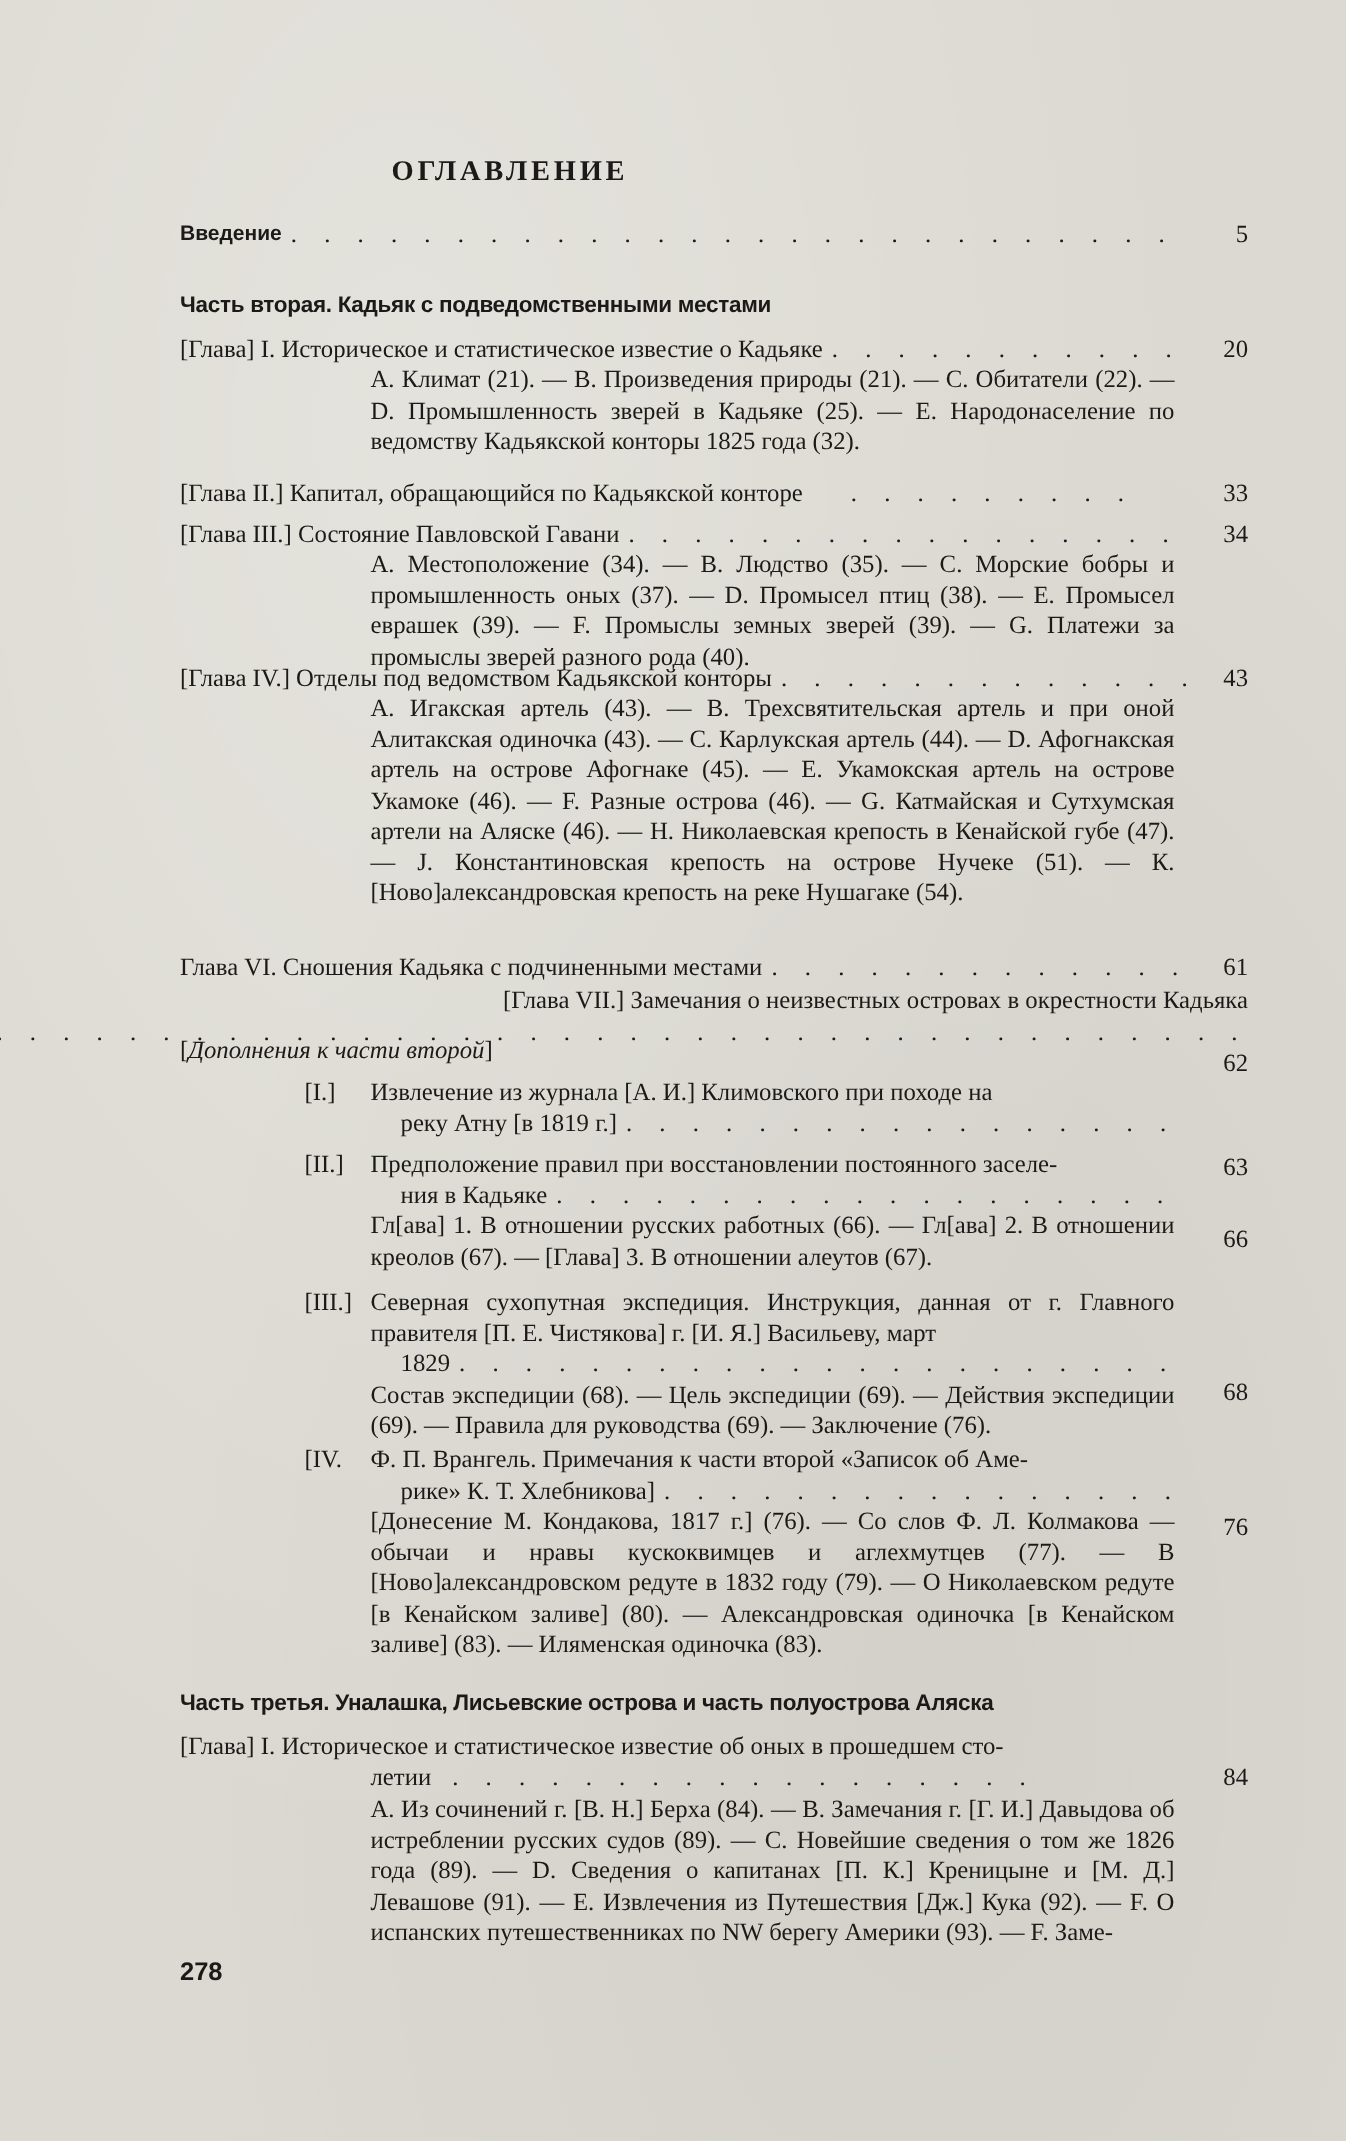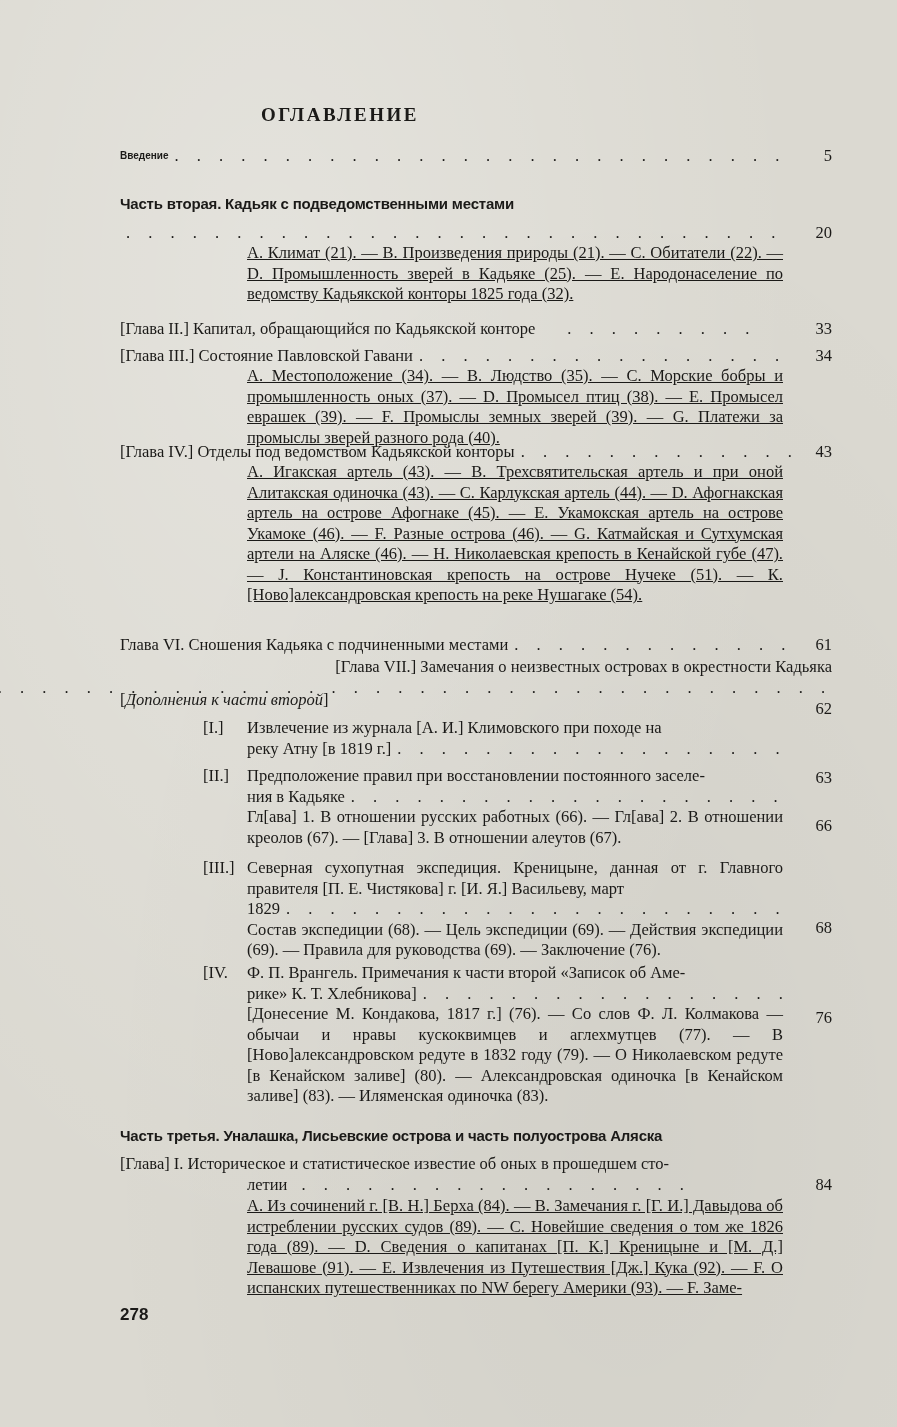--- a/index.html
+++ b/index.html
@@ -28,45 +28,44 @@
       font-size: 16.5px; line-height: 21px;
       display: flex; align-items: flex-end;
     }
     .row .txt { white-space: nowrap; }
     .row .dots {
       flex: 1; overflow: hidden; white-space: nowrap;
       letter-spacing: 7px; padding-left: 6px; box-sizing: border-box;
     }
     .row .dots::after { content: ". . . . . . . . . . . . . . . . . . . . . . . . . . . . . . . . . . . . . . . . . . . . . . . . . . . . . . . . . . . . . . ."; }
     .row .pg { width: 40px; text-align: right; white-space: nowrap; }
-    .bold { font-weight: bold; font-family: "Liberation Sans", "DejaVu Sans", sans-serif; font-size: 10px; }
+    .bold { font-weight: bold; font-family: "Liberation Sans", "DejaVu Sans", sans-serif; font-size: 14px; }
     .part {
       position: absolute; left: 120px; width: 712px;
       font-weight: bold; font-size: 15px;
       font-family: "Liberation Sans", "DejaVu Sans", sans-serif;
       letter-spacing: -0.2px;
     }
     .sub {
       position: absolute; left: 247px; width: 536px;
       font-size: 16.5px; line-height: 20.5px;
       text-align: justify;
-      text-decoration: underline;
     }
     .appendix-head {
       position: absolute; left: 120px; font-size: 16.5px; font-style: italic;
     }
     .appendix-head .br { font-style: normal; }
     .app {
       position: absolute; left: 203px; width: 629px;
       font-size: 16.5px; line-height: 20.5px;
     }
     .app .num { position: absolute; left: 0; top: 0; }
     .app .body { position: absolute; left: 44px; width: 536px; text-align: justify; }
     .app .pg { position: absolute; right: 0; width: 40px; text-align: right; margin-top: 30px; }
-    .dotline { display: flex; }
+    .dotline { display: flex; margin-left: 20px; }
     .dotline .t { white-space: nowrap; }
     .dotline .d { flex: 1; overflow: hidden; white-space: nowrap; letter-spacing: 7px; padding-left: 6px; }
     .dotline .d::after { content: ". . . . . . . . . . . . . . . . . . . . . . . . . . . . . . . . . . . . . . . . . . . . . . . ."; }
     .folio {
       position: absolute; left: 120px; top: 1305px;
       font-weight: bold; font-size: 17px;
       font-family: "Liberation Sans", "DejaVu Sans", sans-serif;
     }
     .chap3 { position: absolute; left: 120px; width: 712px; font-size: 16.5px; line-height: 20.5px; }
   </style>
@@ -79,20 +78,21 @@
 
   <div class="row" style="top:145px;">
     <span class="txt bold">Введение</span>
     <span class="dots"></span>
     <span class="pg">5</span>
   </div>
 
   <div class="part" style="top:195px;">Часть вторая. Кадьяк с подведомственными местами</div>
 
   <div class="row" style="top:222px;">
+    <span class="txt">[Глава] I. Историческое и статистическое известие о Кадьяке</span>
     <span class="dots"></span>
     <span class="pg">20</span>
   </div>
   <div class="sub" style="top:243px;">А. Климат (21). — В. Произведения природы (21). — С. Обитатели (22). — D. Промышленность зверей в Кадьяке (25). — Е. Народонаселение по ведомству Кадьякской конторы 1825 года (32).</div>
 
   <div class="row" style="top:318px;gap:26px;">
     <span class="txt">[Глава II.] Капитал, обращающийся по Кадьякской конторе</span>
     <span class="dots"></span>
     <span class="pg">33</span>
   </div>
@@ -149,21 +149,21 @@
         <span class="d"></span>
       </div>
       <div style="text-align:justify;">Гл[ава] 1. В отношении русских работных (66). — Гл[ава] 2. В отношении креолов (67). — [Глава] 3. В отношении алеутов (67).</div>
     </div>
     <span class="pg" style="top:20px;">66</span>
   </div>
 
   <div class="app" style="top:858px; height:100px;">
     <span class="num">[III.]</span>
     <div class="body" style="top:0;">
-      <div style="text-align:justify;">Северная сухопутная экспедиция. Креницыне, данная от г. Главного правителя [П. Е. Чистякова] г. [И. Я.] Васильеву, март</div>
+      <div style="text-align:justify;">Северная сухопутная экспедиция. Инструкция, данная от г. Главного правителя [П. Е. Чистякова] г. [И. Я.] Васильеву, март</div>
       <div class="dotline">
         <span class="t">1829</span>
         <span class="d"></span>
       </div>
       <div style="text-align:justify;">Состав экспедиции (68). — Цель экспедиции (69). — Действия экспедиции (69). — Правила для руководства (69). — Заключение (76).</div>
     </div>
     <span class="pg" style="top:30px;">68</span>
   </div>
 
   <div class="app" style="top:963px; height:140px;">

